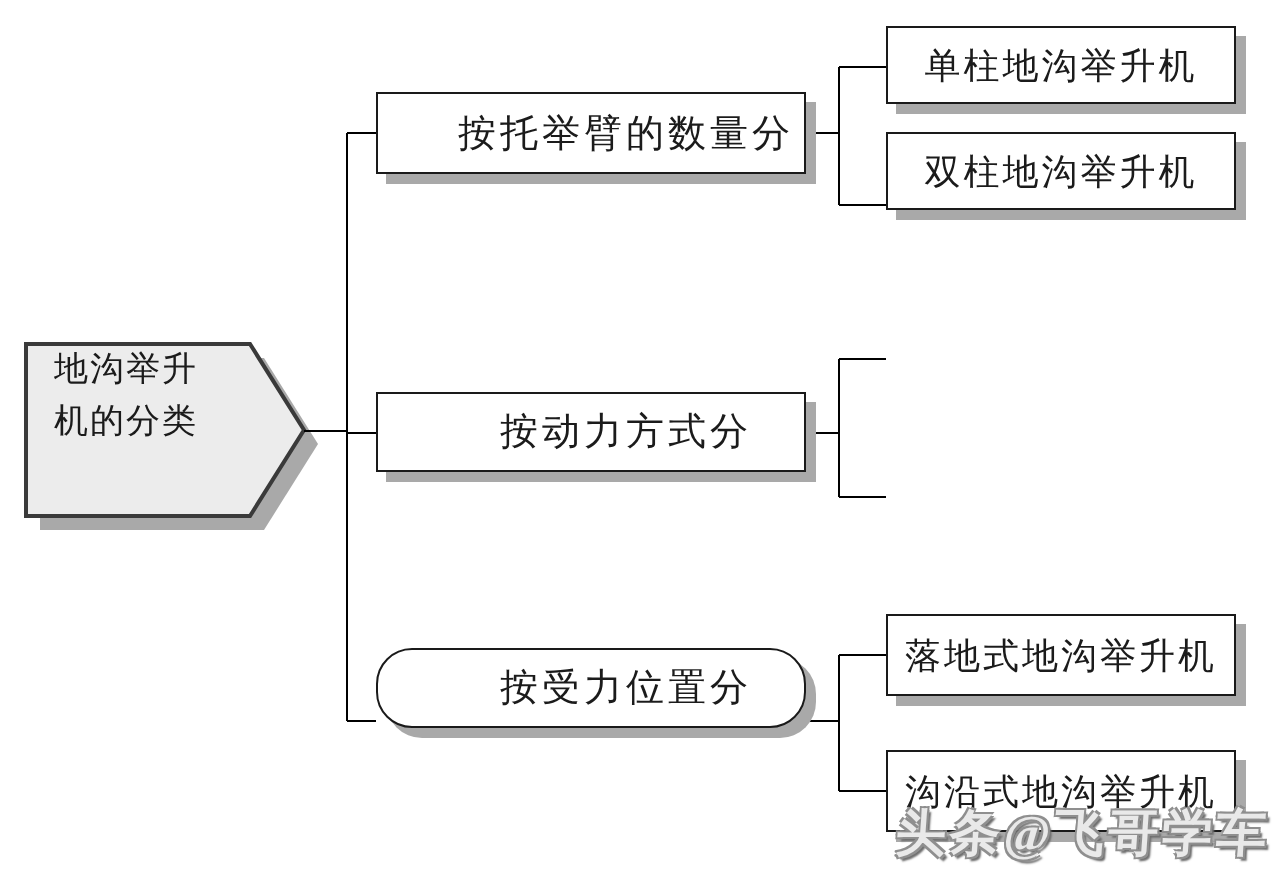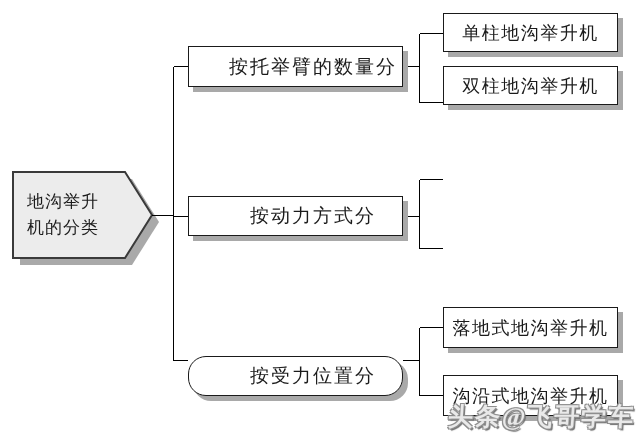--- a/index.html
+++ b/index.html
@@ -36,40 +36,40 @@
   .mid-box {
     left: 188px;
     width: 215px;
     height: 41px;
     font-size: 19px;
     letter-spacing: 2px;
     padding-left: 35px;
   }
   .mid-box.b0 { top: 46px; }
   .mid-box.b1 { top: 196px; height: 40px; }
-  .mid-box.b2 { top: 356px; height: 40px; border-radius: 18px; }
+  .mid-box.b2 { top: 324px; height: 40px; border-radius: 18px; }
 
   .leaf-box {
     left: 443px;
     width: 175px;
     height: 39px;
     font-size: 18px;
     letter-spacing: 1.5px;
   }
   .leaf-box.l0 { top: 13px; }
   .leaf-box.l1 { top: 66px; text-align: center; }
   .leaf-box.l2 { top: 158px; height: 42px; }
   .leaf-box.l3 { top: 228px; }
   .leaf-box.l4 { top: 307px; height: 41px; }
   .leaf-box.l5 { top: 375px; height: 41px; }
 
   .root-label {
     position: absolute;
     left: 24px;
-    top: 189px;
+    top: 172px;
     width: 78px;
     z-index: 3;
     font-size: 17px;
     letter-spacing: 1px;
     line-height: 26px;
     color: #1b1b1b;
     word-break: break-all;
     text-align: center;
   }
 

